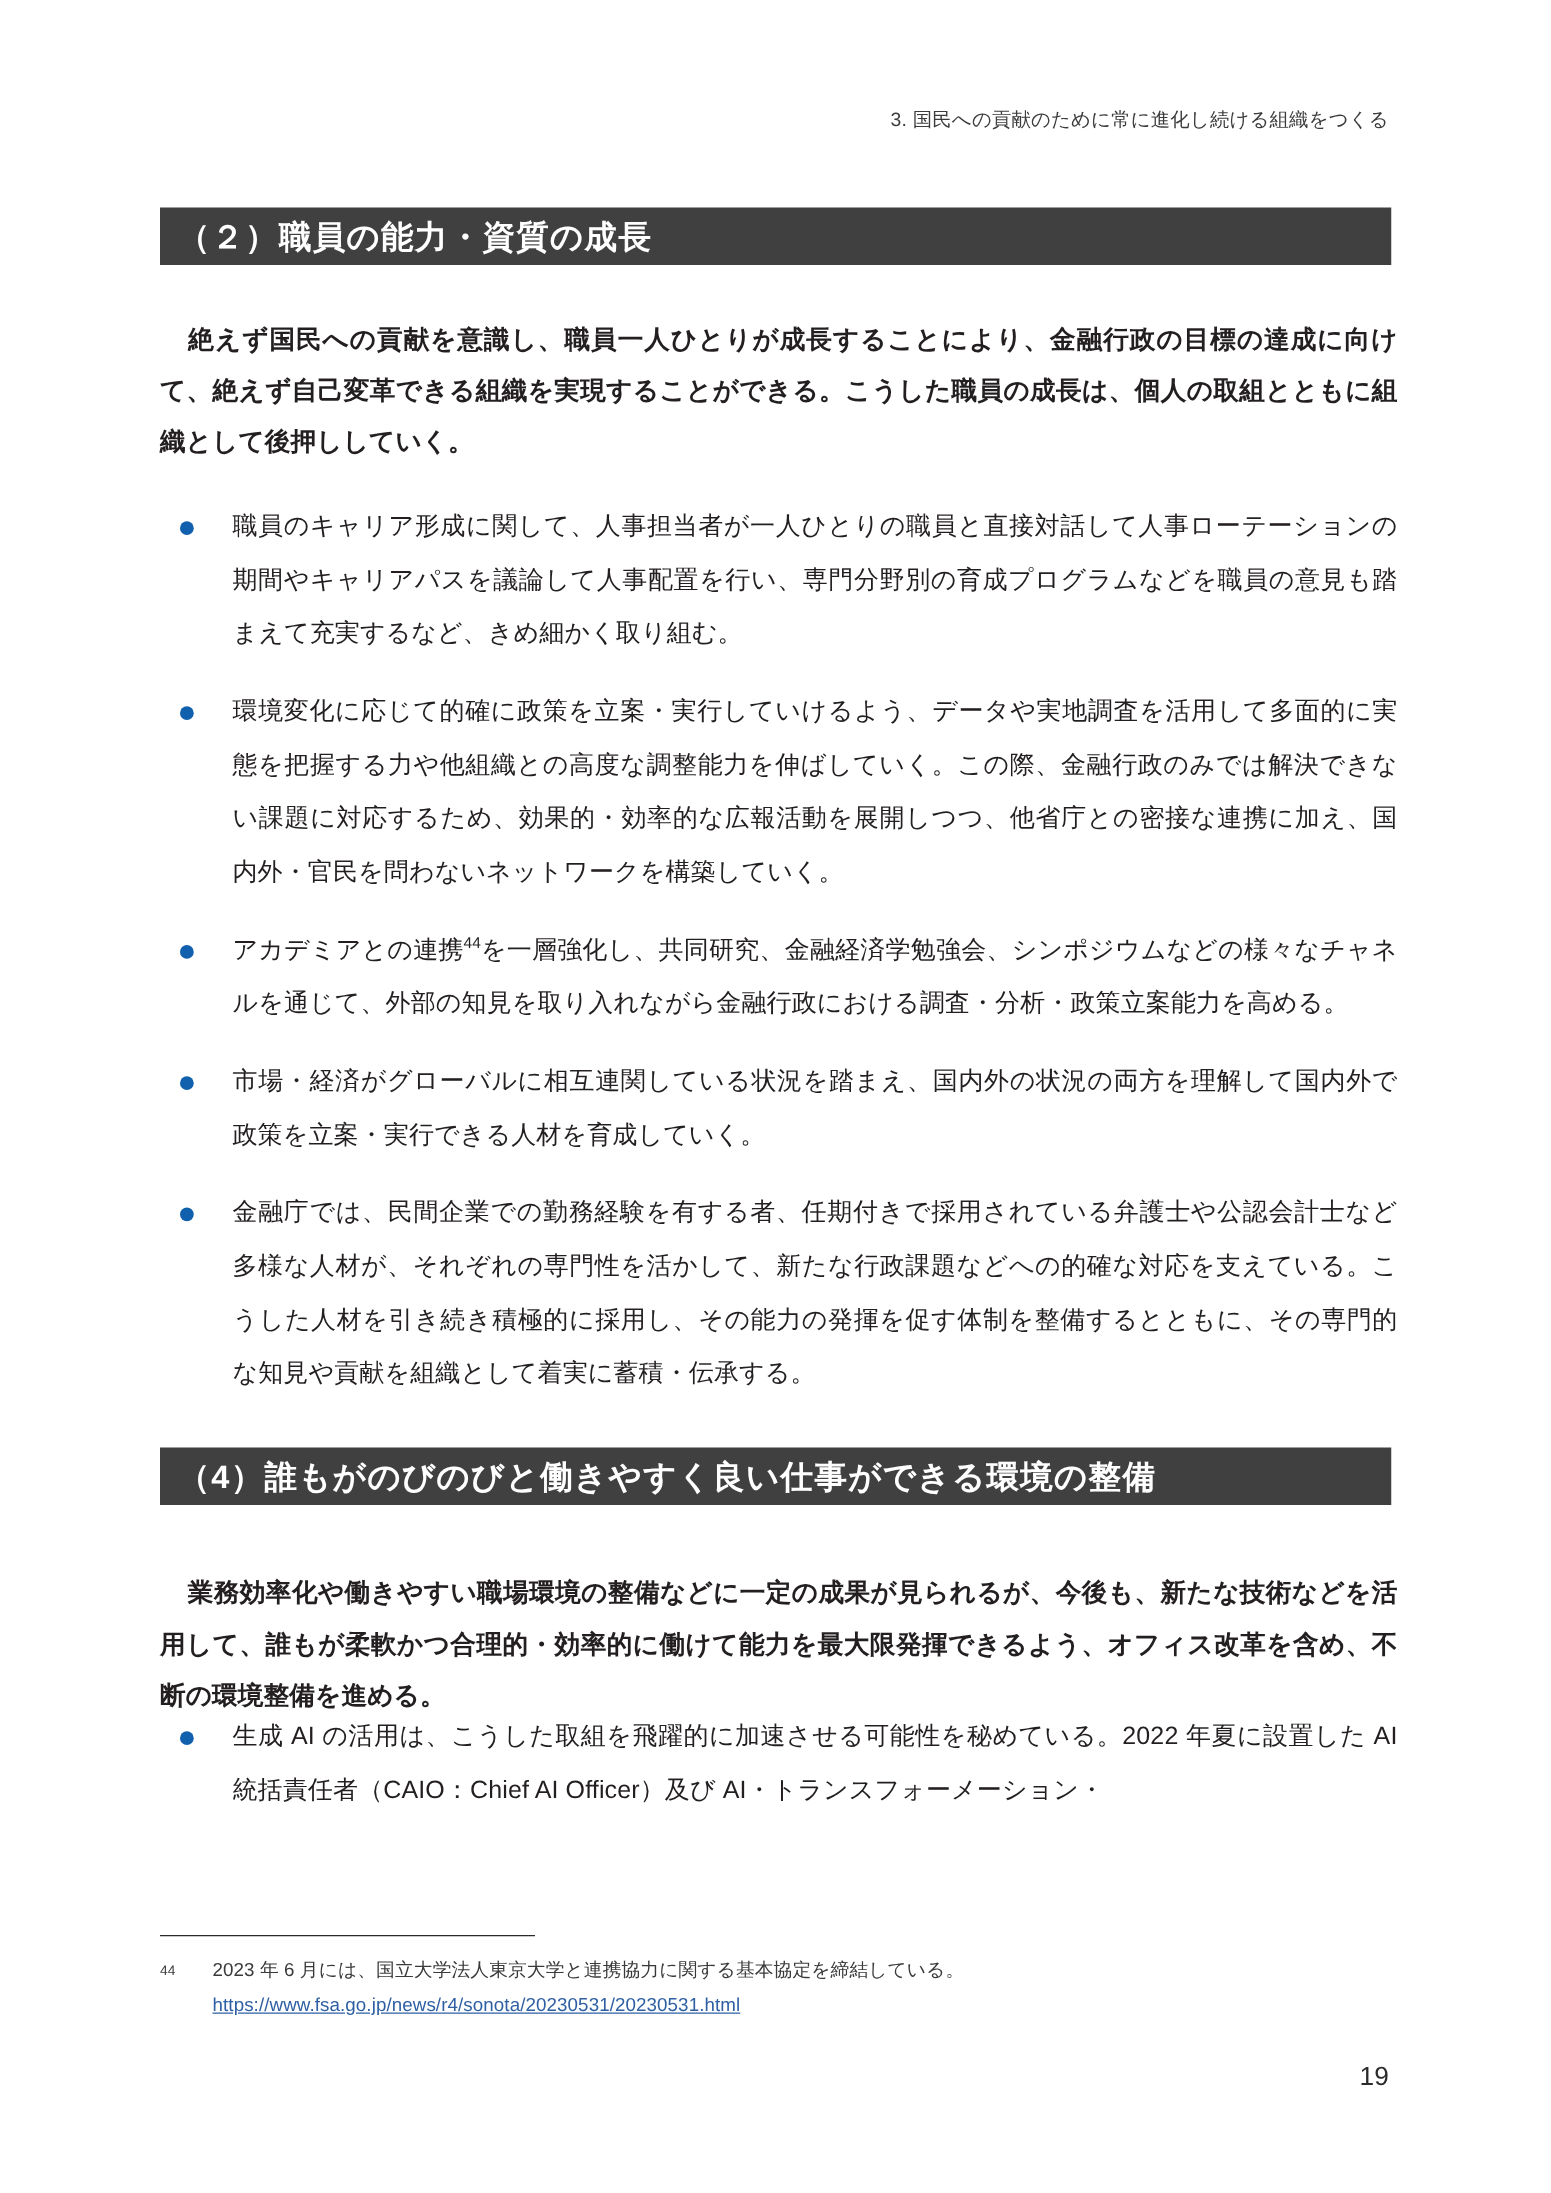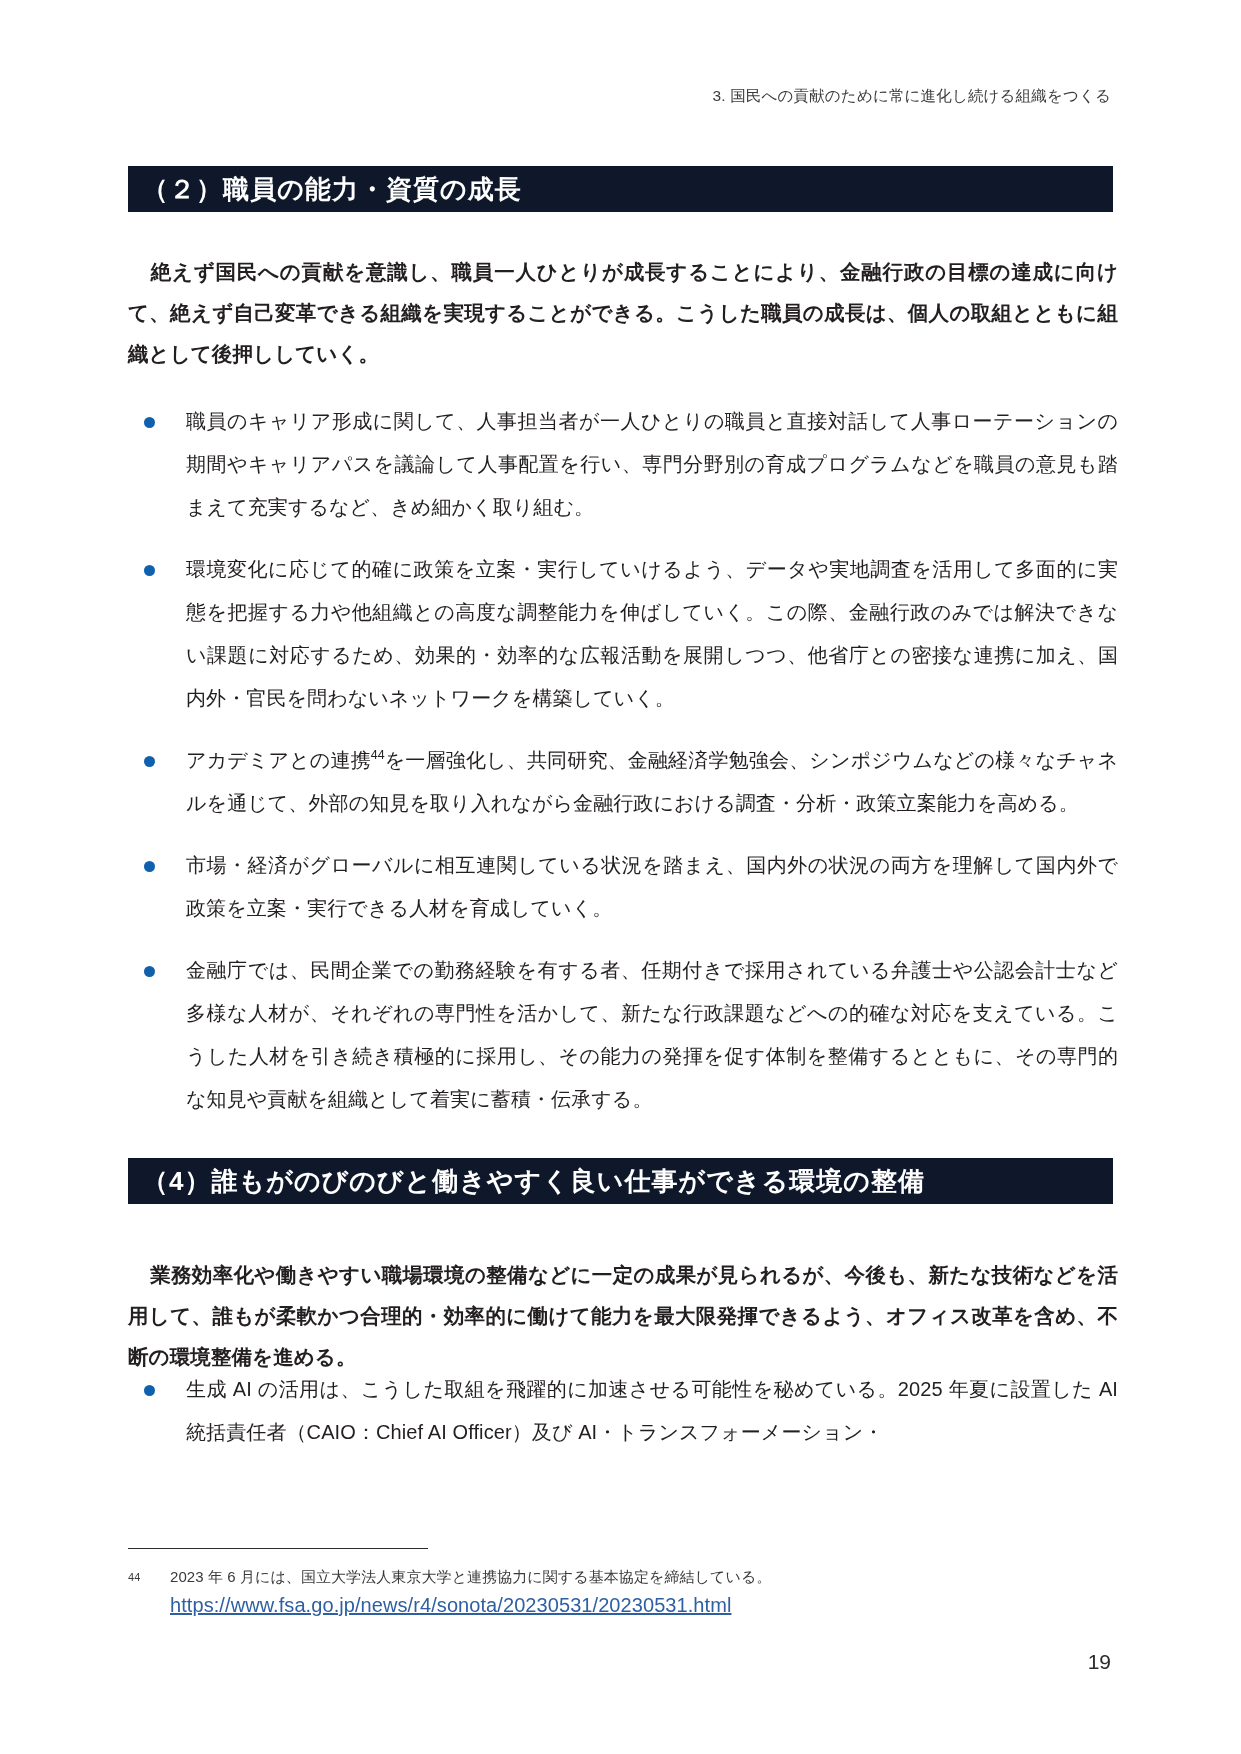--- a/index.html
+++ b/index.html
@@ -31,21 +31,21 @@
     color: #3b3b3b;
     letter-spacing: 0.01em;
     white-space: nowrap;
   }
 
   
   .section-bar {
     position: absolute;
     left: 128px;
     width: 985px;
-    background: #0f172a;
+    background: #404040;
     color: #ffffff;
     font-weight: bold;
     font-size: 26px;
     letter-spacing: 0.04em;
     line-height: 46px;
     height: 46px;
     padding: 0 14px;
     box-sizing: border-box;
     white-space: nowrap;
   }
@@ -133,21 +133,21 @@
     position: absolute;
     left: 0;
     top: 0;
     font-size: 11px;
     color: #3a3a3a;
   }
   .footnote .fnlink {
     display: block;
     color: #2e5fa3;
     text-decoration: underline;
-    font-size: 20px;
+    font-size: 15px;
     word-break: break-all;
   }
 
   
   .page-number {
     position: absolute;
     right: 130px;
     bottom: 98px;
     font-size: 21px;
     color: #2b2b2b;
@@ -186,21 +186,21 @@
       <span class="dot"></span><span>金融庁では、民間企業での勤務経験を有する者、任期付きで採用されている弁護士や公認会計士など多様な人材が、それぞれの専門性を活かして、新たな行政課題などへの的確な対応を支えている。こうした人材を引き続き積極的に採用し、その能力の発揮を促す体制を整備するとともに、その専門的な知見や貢献を組織として着実に蓄積・伝承する。</span>
     </li>
   </ul>
 
   <div class="section-bar" id="bar-3">（4）誰もがのびのびと働きやすく良い仕事ができる環境の整備</div>
 
   <p class="lead" id="lead-3"><span class="indent"></span><span>業務効率化や働きやすい職場環境の整備などに一定の成果が見られるが、今後も、新たな技術などを活用して、誰もが柔軟かつ合理的・効率的に働けて能力を最大限発揮できるよう、オフィス改革を含め、不断の環境整備を進める。</span></p>
 
   <ul class="bullets" id="list-3">
     <li>
-      <span class="dot"></span><span>生成 AI の活用は、こうした取組を飛躍的に加速させる可能性を秘めている。2025 年夏に設置した AI 統括責任者（CAIO：Chief AI Officer）及び AI・トランスフォーメーション・</span>
+      <span class="dot"></span><span>生成 AI の活用は、こうした取組を飛躍的に加速させる可能性を秘めている。2022 年夏に設置した AI 統括責任者（CAIO：Chief AI Officer）及び AI・トランスフォーメーション・</span>
     </li>
   </ul>
 
   <div class="footnote-area">
     <div class="footnote-rule"></div>
     <div class="footnote">
       <span class="fnum">44</span>
       <span>2023 年 6 月には、国立大学法人東京大学と連携協力に関する基本協定を締結している。</span>
       <span class="fnlink">https://www.fsa.go.jp/news/r4/sonota/20230531/20230531.html</span>
     </div>

